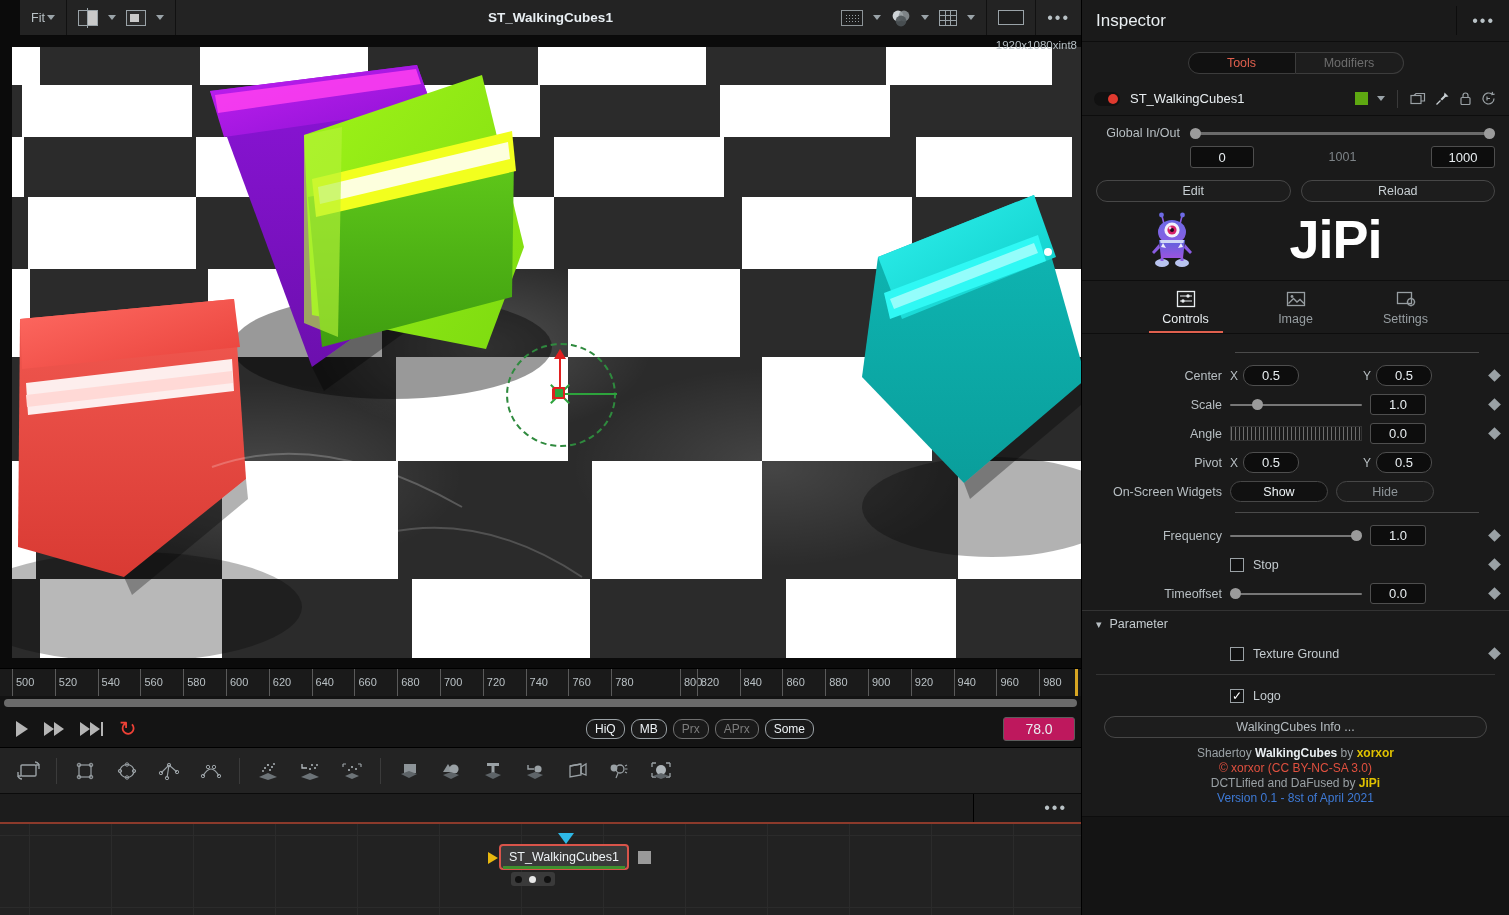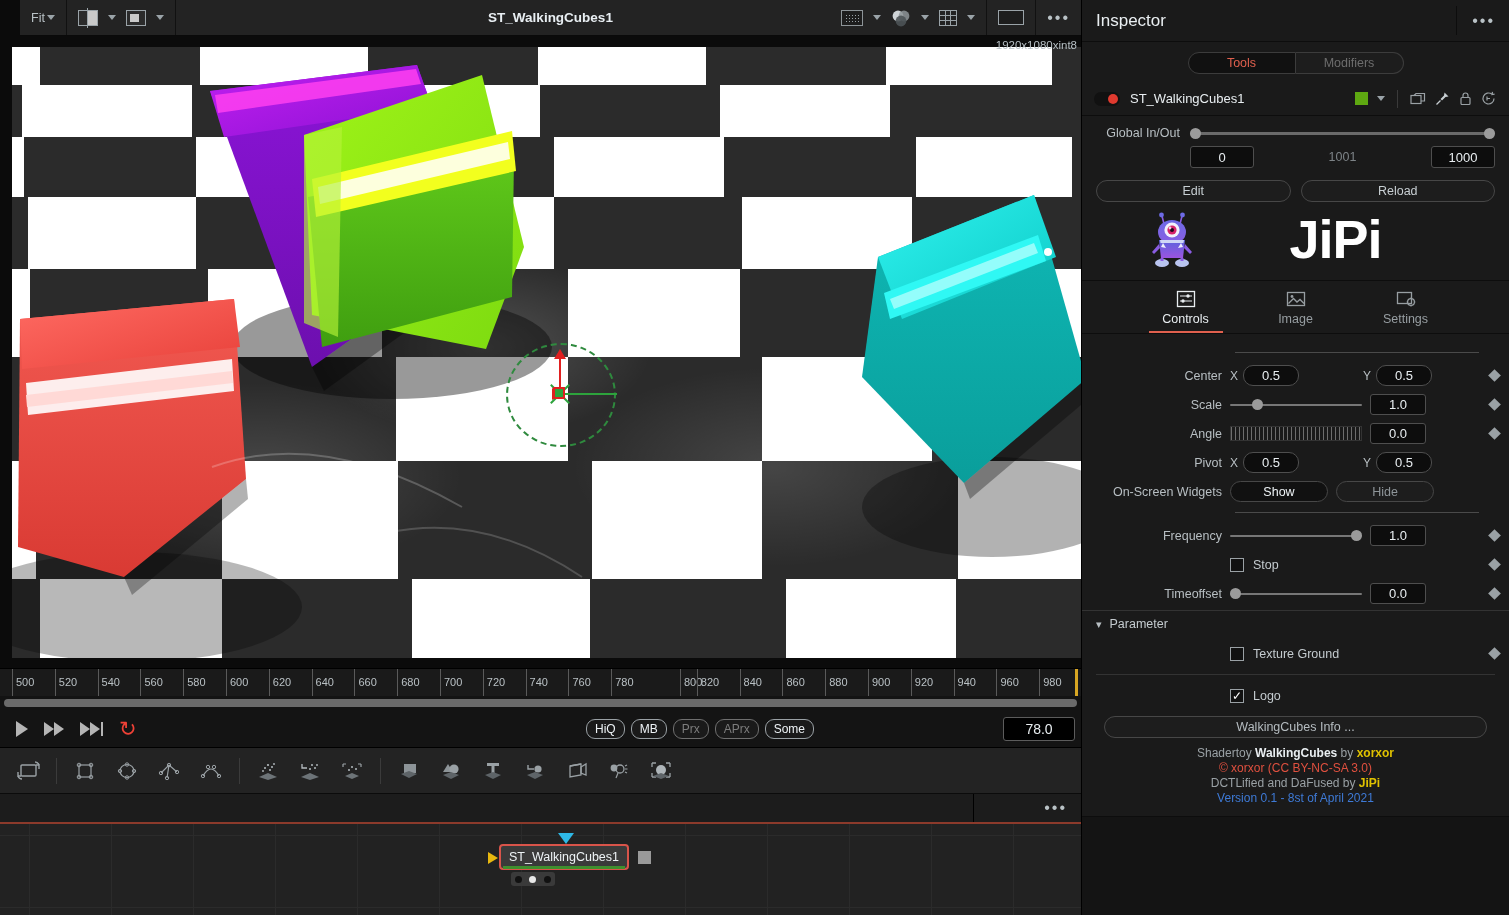--- a/index.html
+++ b/index.html
@@ -69,21 +69,21 @@
 
   .transport { height:38px; background:#141414; display:flex; align-items:center; padding:0 16px; position:relative; border-bottom:1px solid #000;}
   .tbtn { margin-right:16px; cursor:pointer; display:flex; align-items:center; }
   .tri { width:0;height:0;border-top:8px solid transparent;border-bottom:8px solid transparent;border-left:12px solid #b5b5b5; }
   .tri.sm { border-top:7px solid transparent;border-bottom:7px solid transparent;border-left:10px solid #b5b5b5; }
   .bar { width:2px; height:14px; background:#b5b5b5; margin-left:1px; }
   .loop { color:#ef4136; font-size:21px; line-height:20px; }
   .qgroup { position:absolute; left:586px; display:flex; gap:6px; align-items:center; }
   .qbtn { border:1px solid #6f6f6f; border-radius:9px; padding:2px 8px; font-size:12px; color:#7c7c7c; background:#1a1a1a; cursor:pointer; }
   .qbtn.on { color:#eef3f6; border-color:#9aa1a5; }
-  .timefield { position:absolute; right:6px; width:72px; height:24px; background:#000000; border:1px solid #5c5c5c; border-radius:3px; color:#e9eef1; font-size:14px; display:flex; align-items:center; justify-content:center; }
+  .timefield { position:absolute; right:6px; width:72px; height:24px; background:#be185d; border:1px solid #5c5c5c; border-radius:3px; color:#e9eef1; font-size:14px; display:flex; align-items:center; justify-content:center; }
 
   
   .nodebar { height:46px; background:#232323; display:flex; align-items:center; padding:0 14px; gap:14px; border-bottom:1px solid #0b0b0b;}
   .sep { width:1px; height:26px; background:#3b3b3b; }
   .nicon { width:28px; height:28px; display:flex; align-items:center; justify-content:center; cursor:pointer; }
   .nicon svg { display:block; }
 
   
   .flowhead { height:30px; background:#1c1c1c; border-bottom:2px solid #8c3a2b; display:flex; align-items:center; justify-content:flex-end; position:relative;}
   .flowhead .divline { position:absolute; left:0; top:0; bottom:0; width:1px; background:#000; }

